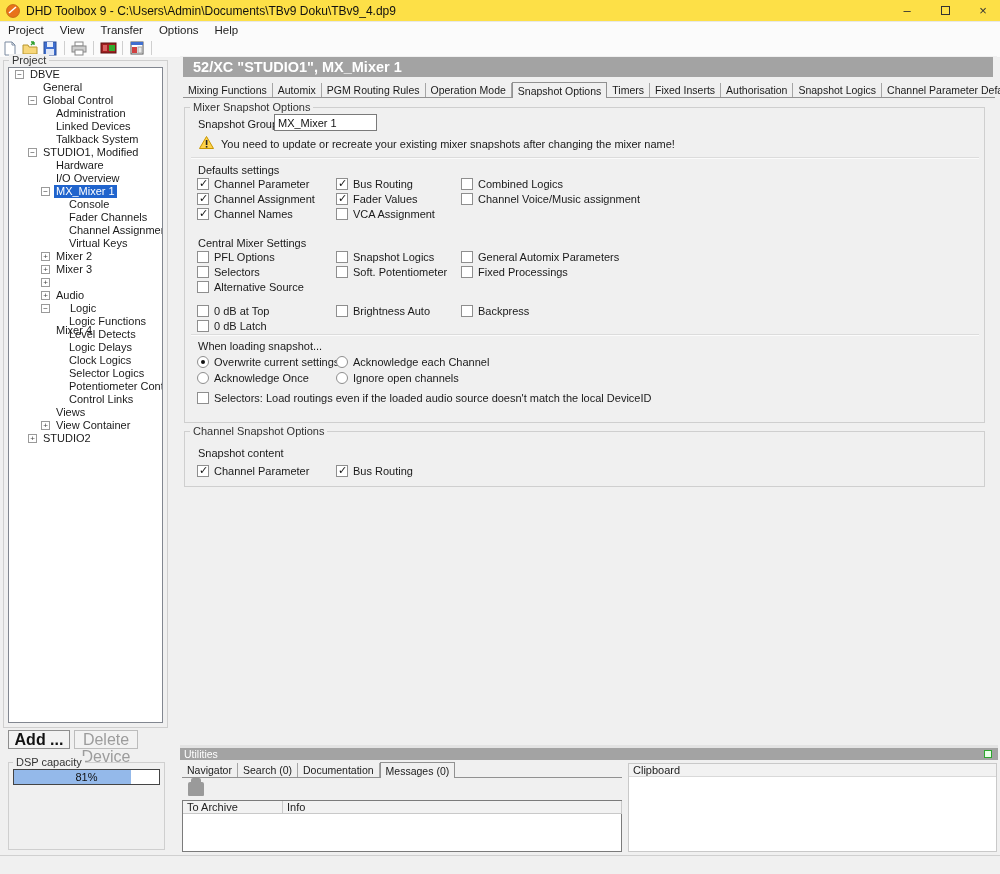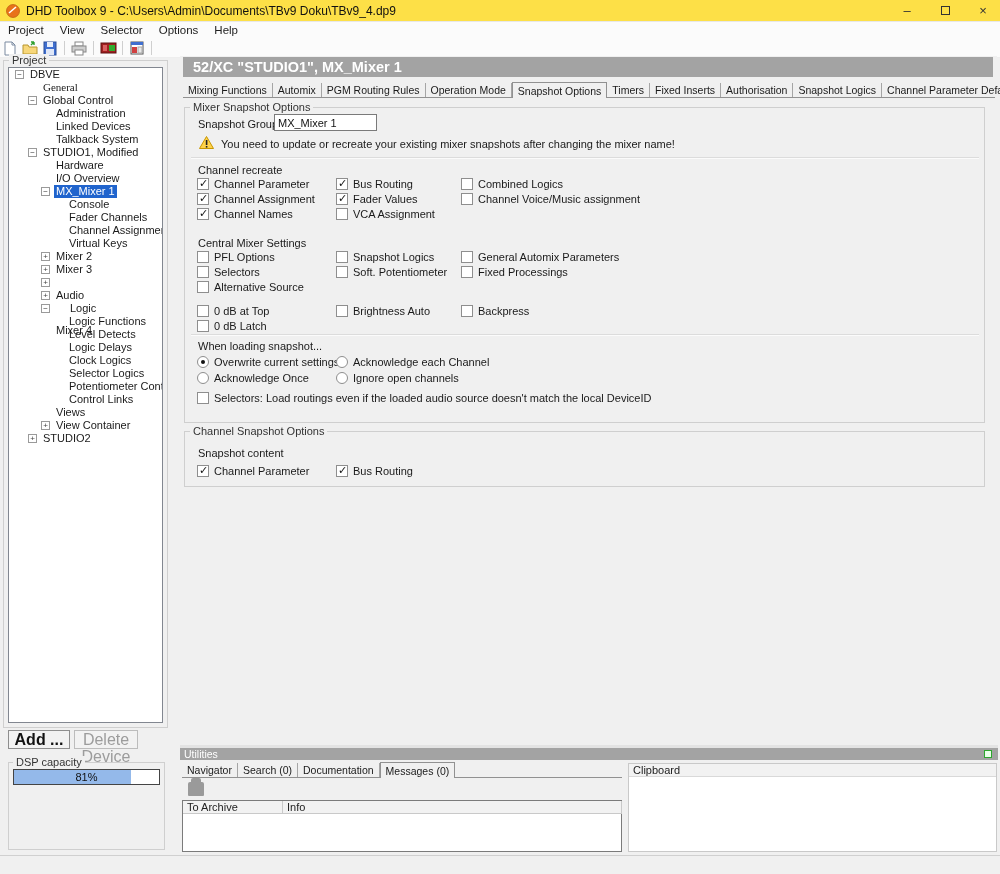--- a/index.html
+++ b/index.html
@@ -120,21 +120,21 @@
       <circle cx="7" cy="7" r="6.5" fill="#e8731a"></circle>
       <path d="M3 9 L10 3" stroke="#ffffff" stroke-width="1.6" fill="none"></path>
       <circle cx="7" cy="7" r="6.5" fill="none" stroke="#b85a10" stroke-width="0.7"></circle>
     </svg>
     <span id="title-text">DHD Toolbox 9 - C:\Users\Admin\Documents\TBv9 Doku\TBv9_4.dp9</span>
     <div class="win-btn" id="btn-min">–</div>
     <div class="win-btn" id="btn-max"><span class="maxbox"></span></div>
     <div class="win-btn" id="btn-close">×</div>
   </div>
 
-  <div id="menubar"><span class="menu-item">Project</span><span class="menu-item">View</span><span class="menu-item">Selector</span><span class="menu-item">Options</span><span class="menu-item">Help</span></div>
+  <div id="menubar"><span class="menu-item">Project</span><span class="menu-item">View</span><span class="menu-item">Transfer</span><span class="menu-item">Options</span><span class="menu-item">Help</span></div>
 
   <div id="toolbar">
     <span class="tb-btn">
       <svg width="14" height="15" viewBox="0 0 14 15">
           <path d="M2 1 h7 l3 3 v10 h-10 z" fill="#fff" stroke="#7a8aa0"></path>
           <path d="M9 1 v3 h3" fill="none" stroke="#7a8aa0"></path>
         </svg>
     </span><span class="tb-btn">
       <svg width="16" height="15" viewBox="0 0 16 15">
           <path d="M1 4 h5 l1 2 h8 v7 h-14 z" fill="#f7d77a" stroke="#b8962e"></path>
@@ -169,21 +169,21 @@
   </div>
 
   <div id="project-group" class="groupbox">
     <span id="project-title">Project</span>
     <div id="tree-box">
         <div class="tree-row">
           <span class="expander" style="left: 6px;">−</span>
           <span class="tree-label" style="left: 19px;">DBVE</span>
         </div>
         <div class="tree-row">
-          <span class="tree-label" style="left: 32px; font-family: Liberation Serif, serif;">General</span>
+          <span class="tree-label" style="left: 32px;">General</span>
         </div>
         <div class="tree-row">
           <span class="expander" style="left: 19px;">−</span>
           <span class="tree-label" style="left: 32px;">Global Control</span>
         </div>
         <div class="tree-row">
           <span class="tree-label" style="left: 45px;">Administration</span>
         </div>
         <div class="tree-row">
           <span class="tree-label" style="left: 45px;">Linked Devices</span>
@@ -294,21 +294,21 @@
 
       <svg class="abs" style="left:14px; top:28px;" width="15" height="13" viewBox="0 0 15 13">
         <path d="M7.5 0.5 L14.5 12.5 L0.5 12.5 Z" fill="#ffd24a" stroke="#c79600"></path>
         <rect x="6.8" y="4" width="1.6" height="5" fill="#222"></rect>
         <rect x="6.8" y="10" width="1.6" height="1.6" fill="#222"></rect>
       </svg>
       <span class="field-label" style="left:36px; top:30px;">You need to update or recreate your existing mixer snapshots after changing the mixer name!</span>
 
       <div class="hr" style="top:49px;"></div>
 
-      <span class="field-label" style="left:13px; top:56px;">Channel recreate</span>
+      <span class="field-label" style="left:13px; top:56px;">Defaults settings</span>
       <div id="cs-cols">
           <div class="cb-row" style="left: 12px; top: 70px;">
             <span class="cb-box checked"></span>
             <span class="cb-text">Channel Parameter</span>
           </div>
           <div class="cb-row" style="left: 12px; top: 85px;">
             <span class="cb-box checked"></span>
             <span class="cb-text">Channel Assignment</span>
           </div>
           <div class="cb-row" style="left: 12px; top: 100px;">

